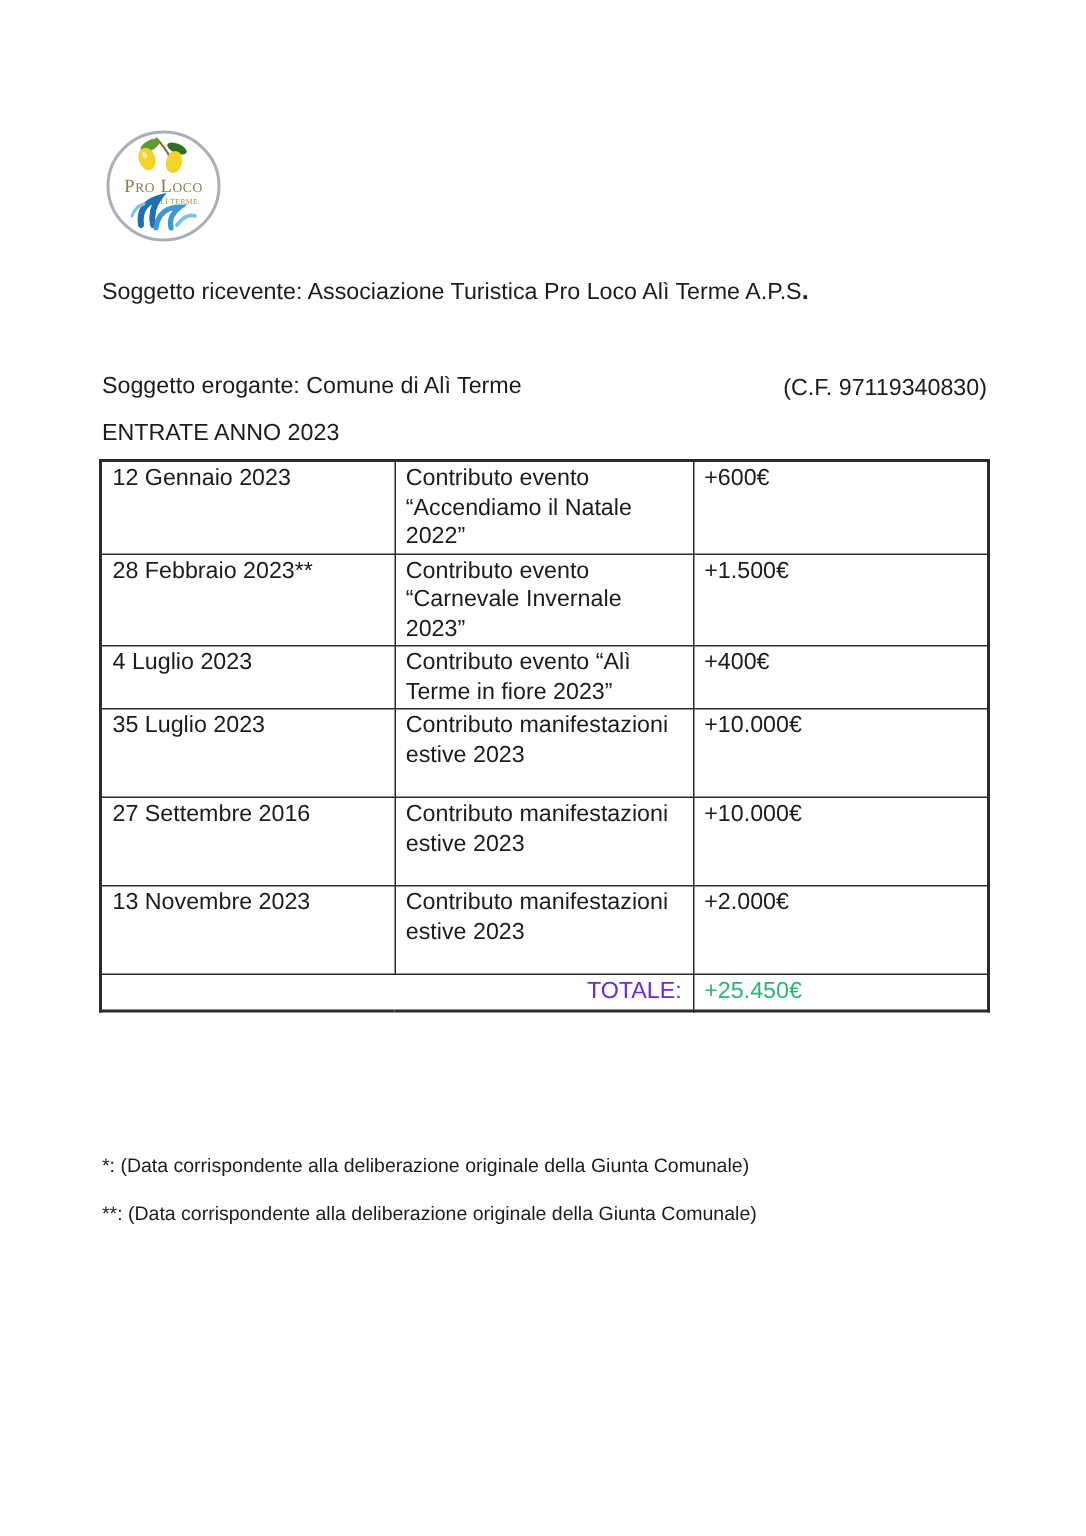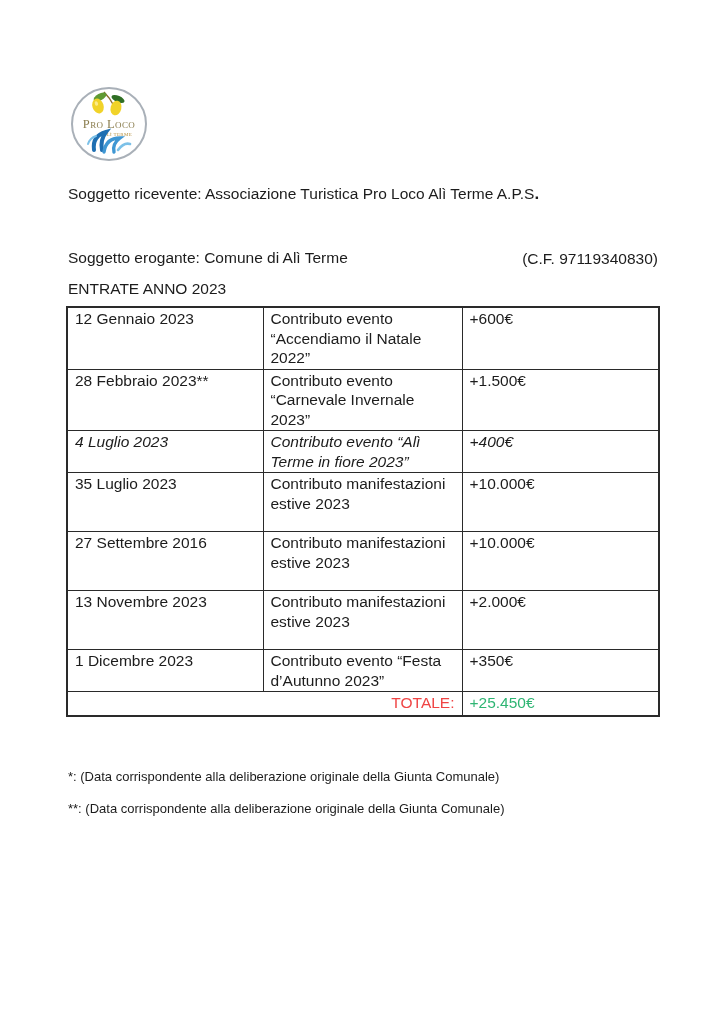--- a/index.html
+++ b/index.html
@@ -45,21 +45,21 @@
     border:1px solid #2a2a2a;
     vertical-align:top;
     padding:1px 7px;
     line-height:19.5px;
     overflow:hidden;
   }
   td.amount{white-space:nowrap;}
   tr.r1{height:61px;}
   tr.r2{height:40px;}
   tr.r3{height:59px;}
-  tr.r4{height:40px;font-style:italic;}
+  tr.r4{height:40px;}
   tr.r5{height:59px;}
   tr.r6{height:59px;}
   tr.r7{height:59px;}
   tr.r8{height:39px;}
   tr.rtotal{height:24px;}
   tr.rtotal td{line-height:20px;}
   .total-label{
     text-align:right;
     font-weight:normal;
   }
@@ -143,27 +143,22 @@
       <tr class="r6">
         <td class="date">27 Settembre 2016</td>
         <td class="desc">Contributo manifestazioni estive 2023</td>
         <td class="amount">+10.000€</td>
       </tr>
       <tr class="r7">
         <td class="date">13 Novembre 2023</td>
         <td class="desc">Contributo manifestazioni estive 2023</td>
         <td class="amount">+2.000€</td>
       </tr>
-      <tr class="r8">
-        <td class="date">1 Dicembre 2023</td>
-        <td class="desc">Contributo evento “Festa d’Autunno 2023”</td>
-        <td class="amount">+350€</td>
-      </tr>
       <tr class="rtotal">
-        <td class="total-label" colspan="2" style="color: #ef4444;">TOTALE:</td>
+        <td class="total-label" colspan="2" style="color: #6d28d9;">TOTALE:</td>
         <td class="amount total-amount" style="color: rgb(46, 181, 115);">+25.450€</td>
       </tr>
     </tbody>
   </table>
 
   <div class="footnote fn1">*: (Data corrispondente alla deliberazione originale della Giunta Comunale)</div>
   <div class="footnote fn2">**: (Data corrispondente alla deliberazione originale della Giunta Comunale)</div>
 
 </div>
 

